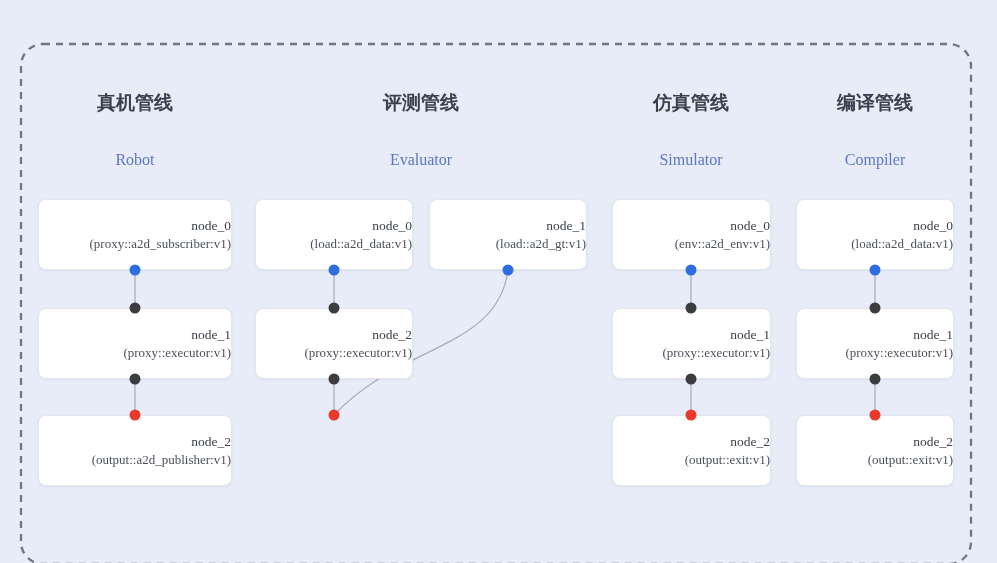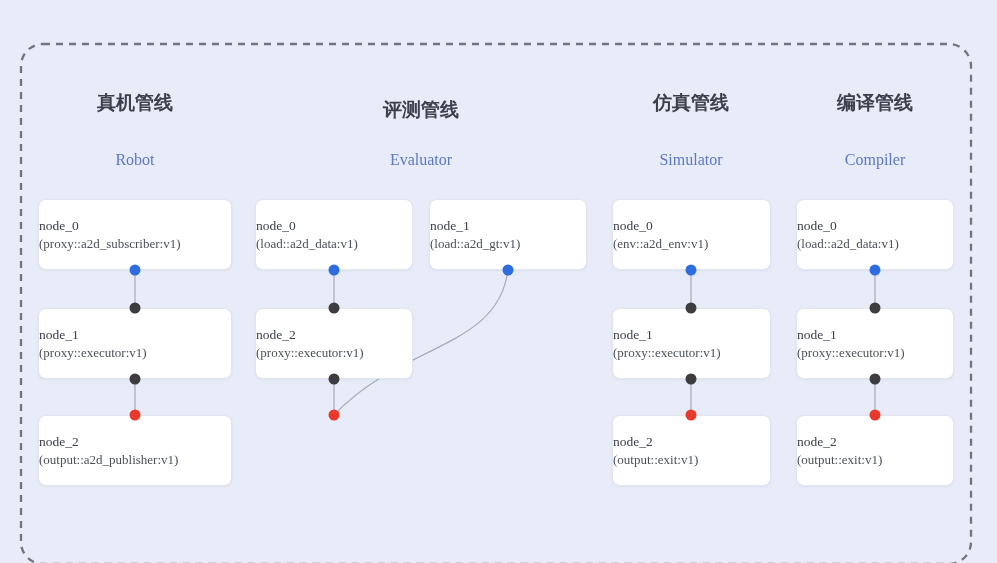--- a/index.html
+++ b/index.html
@@ -15,21 +15,21 @@
   svg.layer{position:absolute;left:0;top:0;}
   svg.under{z-index:1;}
   .node{
     position:absolute;
     z-index:2;
     height:71px;
     background:#ffffff;
     border:1px solid #e1e5ec;
     border-radius:8px;
     box-shadow:0 1px 3px rgba(40,55,100,0.06);
-    display:flex;flex-direction:column;align-items:flex-start;justify-content:center;
+    display:flex;flex-direction:column;align-items:flex-end;justify-content:center;
     gap:4px;
     box-sizing:border-box;
   }
   .node .name{font-size:13.5px;color:#3c414b;line-height:1;}
   .node .impl{font-size:13px;color:#4b5059;line-height:1;}
   svg.over{z-index:3;pointer-events:none;}
   .title-zh{
     position:absolute;z-index:2;
     transform:translateX(-50%);
     font-size:19px;font-weight:bold;color:#3b404b;
@@ -58,21 +58,21 @@
     <path d="M508,243 C498,322 402,316 334,388" stroke="#a3abbe" stroke-width="1.2" fill="none"></path>
 
     <path d="M691,243 V281" stroke="#a3abbe" stroke-width="1.2" fill="none"></path>
     <path d="M691,352 V388" stroke="#a3abbe" stroke-width="1.2" fill="none"></path>
 
     <path d="M875,243 V281" stroke="#a3abbe" stroke-width="1.2" fill="none"></path>
     <path d="M875,352 V388" stroke="#a3abbe" stroke-width="1.2" fill="none"></path>
   </svg>
 
   <div class="title-zh" style="left:135px;top:63px">真机管线</div>
-  <div class="title-zh" style="left:421px;top:70px">评测管线</div>
+  <div class="title-zh" style="left:421px;top:63px">评测管线</div>
   <div class="title-zh" style="left:691px;top:63px">仿真管线</div>
   <div class="title-zh" style="left:875px;top:63px">编译管线</div>
 
   <div class="title-en" style="left:135px;top:124px">Robot</div>
   <div class="title-en" style="left:421px;top:124px">Evaluator</div>
   <div class="title-en" style="left:691px;top:124px">Simulator</div>
   <div class="title-en" style="left:875px;top:124px">Compiler</div>
 
   <div class="node" style="left:38px;top:172px;width:194px">
     <div class="name">node_0</div>

